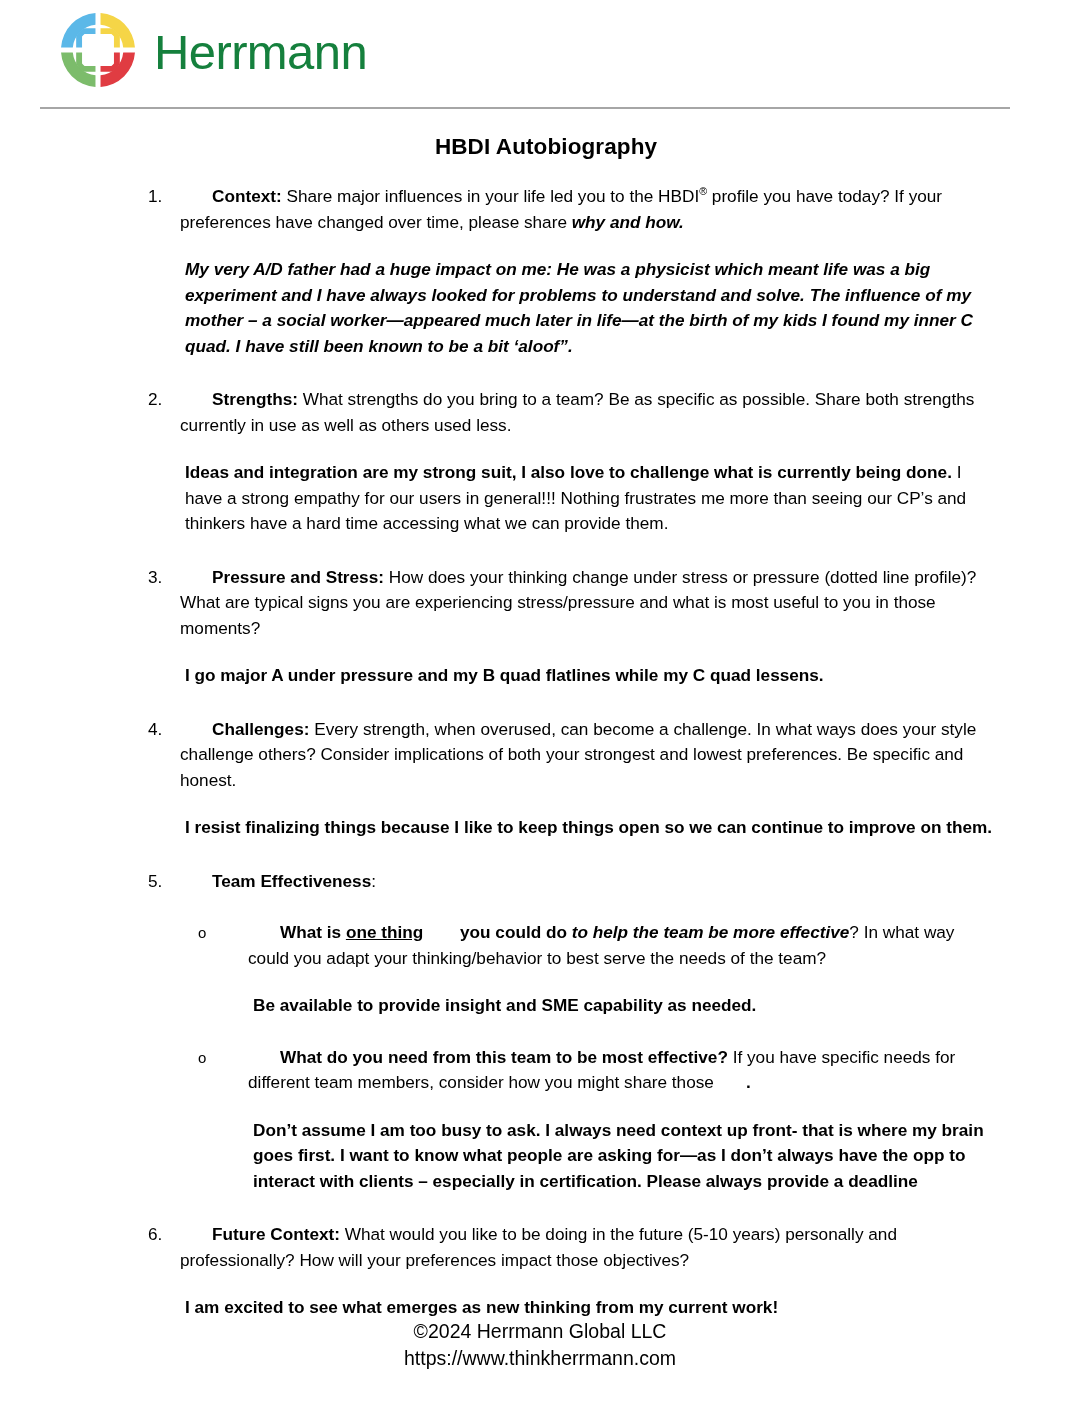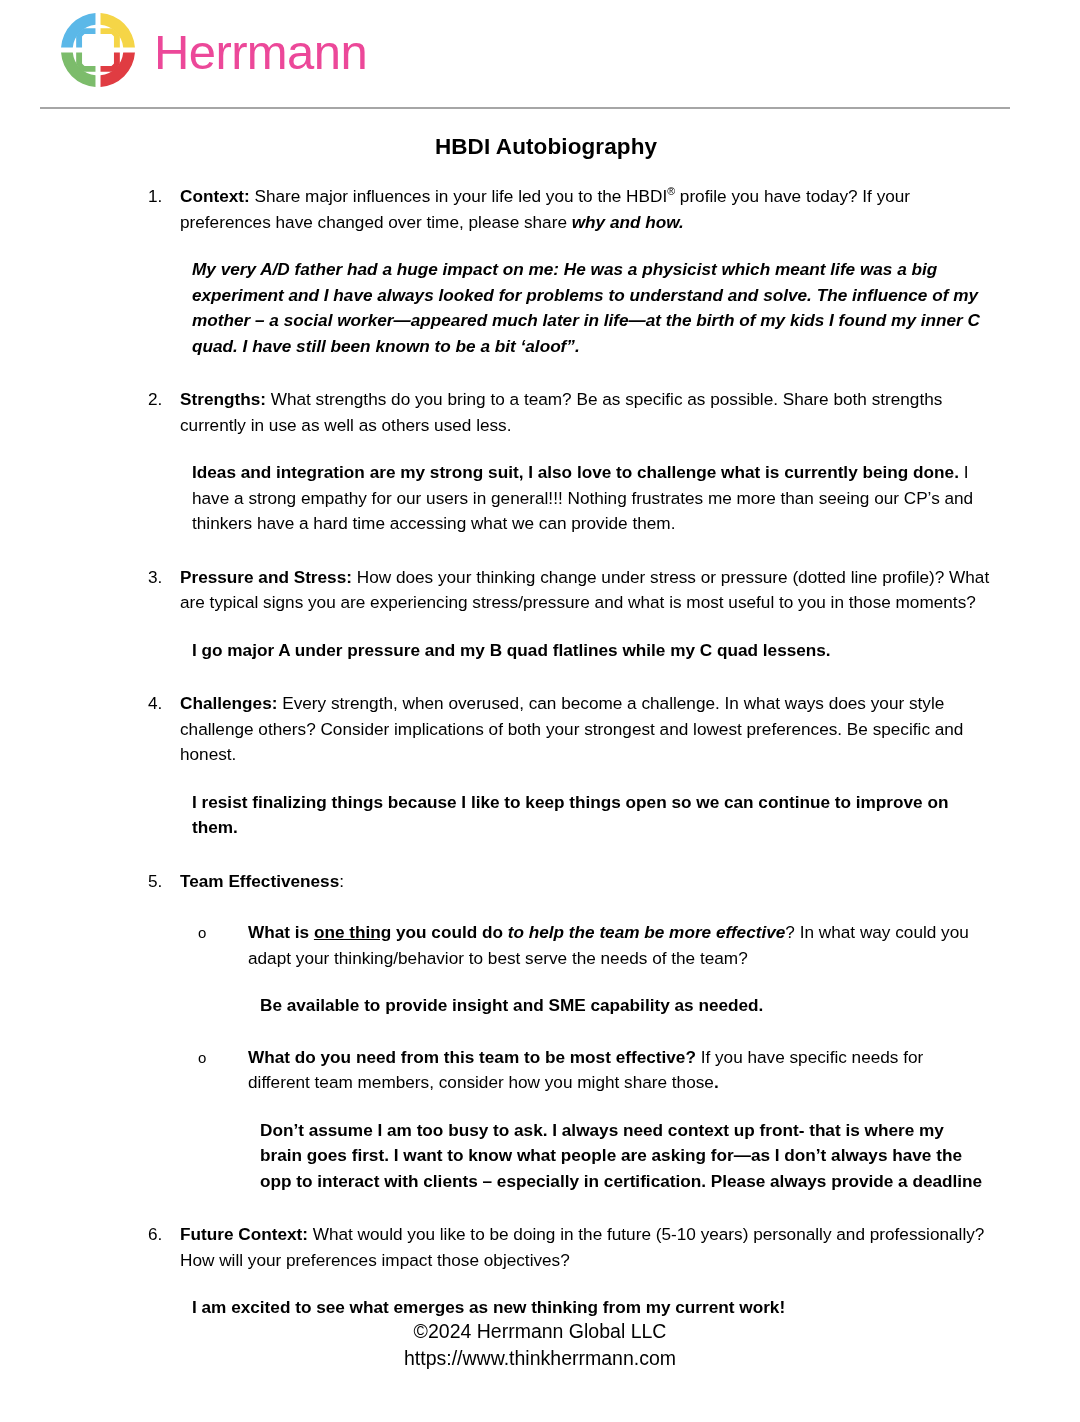--- a/index.html
+++ b/index.html
@@ -29,21 +29,21 @@
     width: 84px;
     height: 84px;
     flex: 0 0 auto;
     display: block;
   }
   .logo-word {
     font-family: "Liberation Sans", sans-serif;
     font-size: 49px;
     font-weight: 500;
     letter-spacing: -0.6px;
-    color: #ec4899;
+    color: #15803d;
     line-height: 1;
     position: relative;
     top: 2px;
     text-align: center;
   }
   .header-rule {
     position: absolute;
     left: 40px;
     top: 107px;
     width: 970px;
@@ -86,29 +86,29 @@
   }
   .q {
     font-size: 17.2px;
     line-height: 25.5px;
     margin: 0;
     text-align: left;
   }
   .a {
     font-size: 17.2px;
     line-height: 25.5px;
-    margin: 22px 0 0 12px;
+    margin: 22px 0 0 5px;
     font-weight: bold;
   }
   .a.ital { font-style: italic; }
   .a .reg { font-weight: normal; font-style: normal; }
 
   .gap-item { margin-top: 28px; }
 
-  b, strong { font-weight: bold; }
+  b, strong { font-weight: bold; margin-left: 32px; }
   .bi { font-weight: bold; font-style: italic; margin-top: 34px; }
   .bu { font-weight: bold; text-decoration: underline; }
   sup { font-size: 0.62em; vertical-align: super; line-height: 0; }
 
   
   .subitem {
     position: relative;
     padding-left: 68px;
     padding-right: 10px;
     margin-top: 26px;

